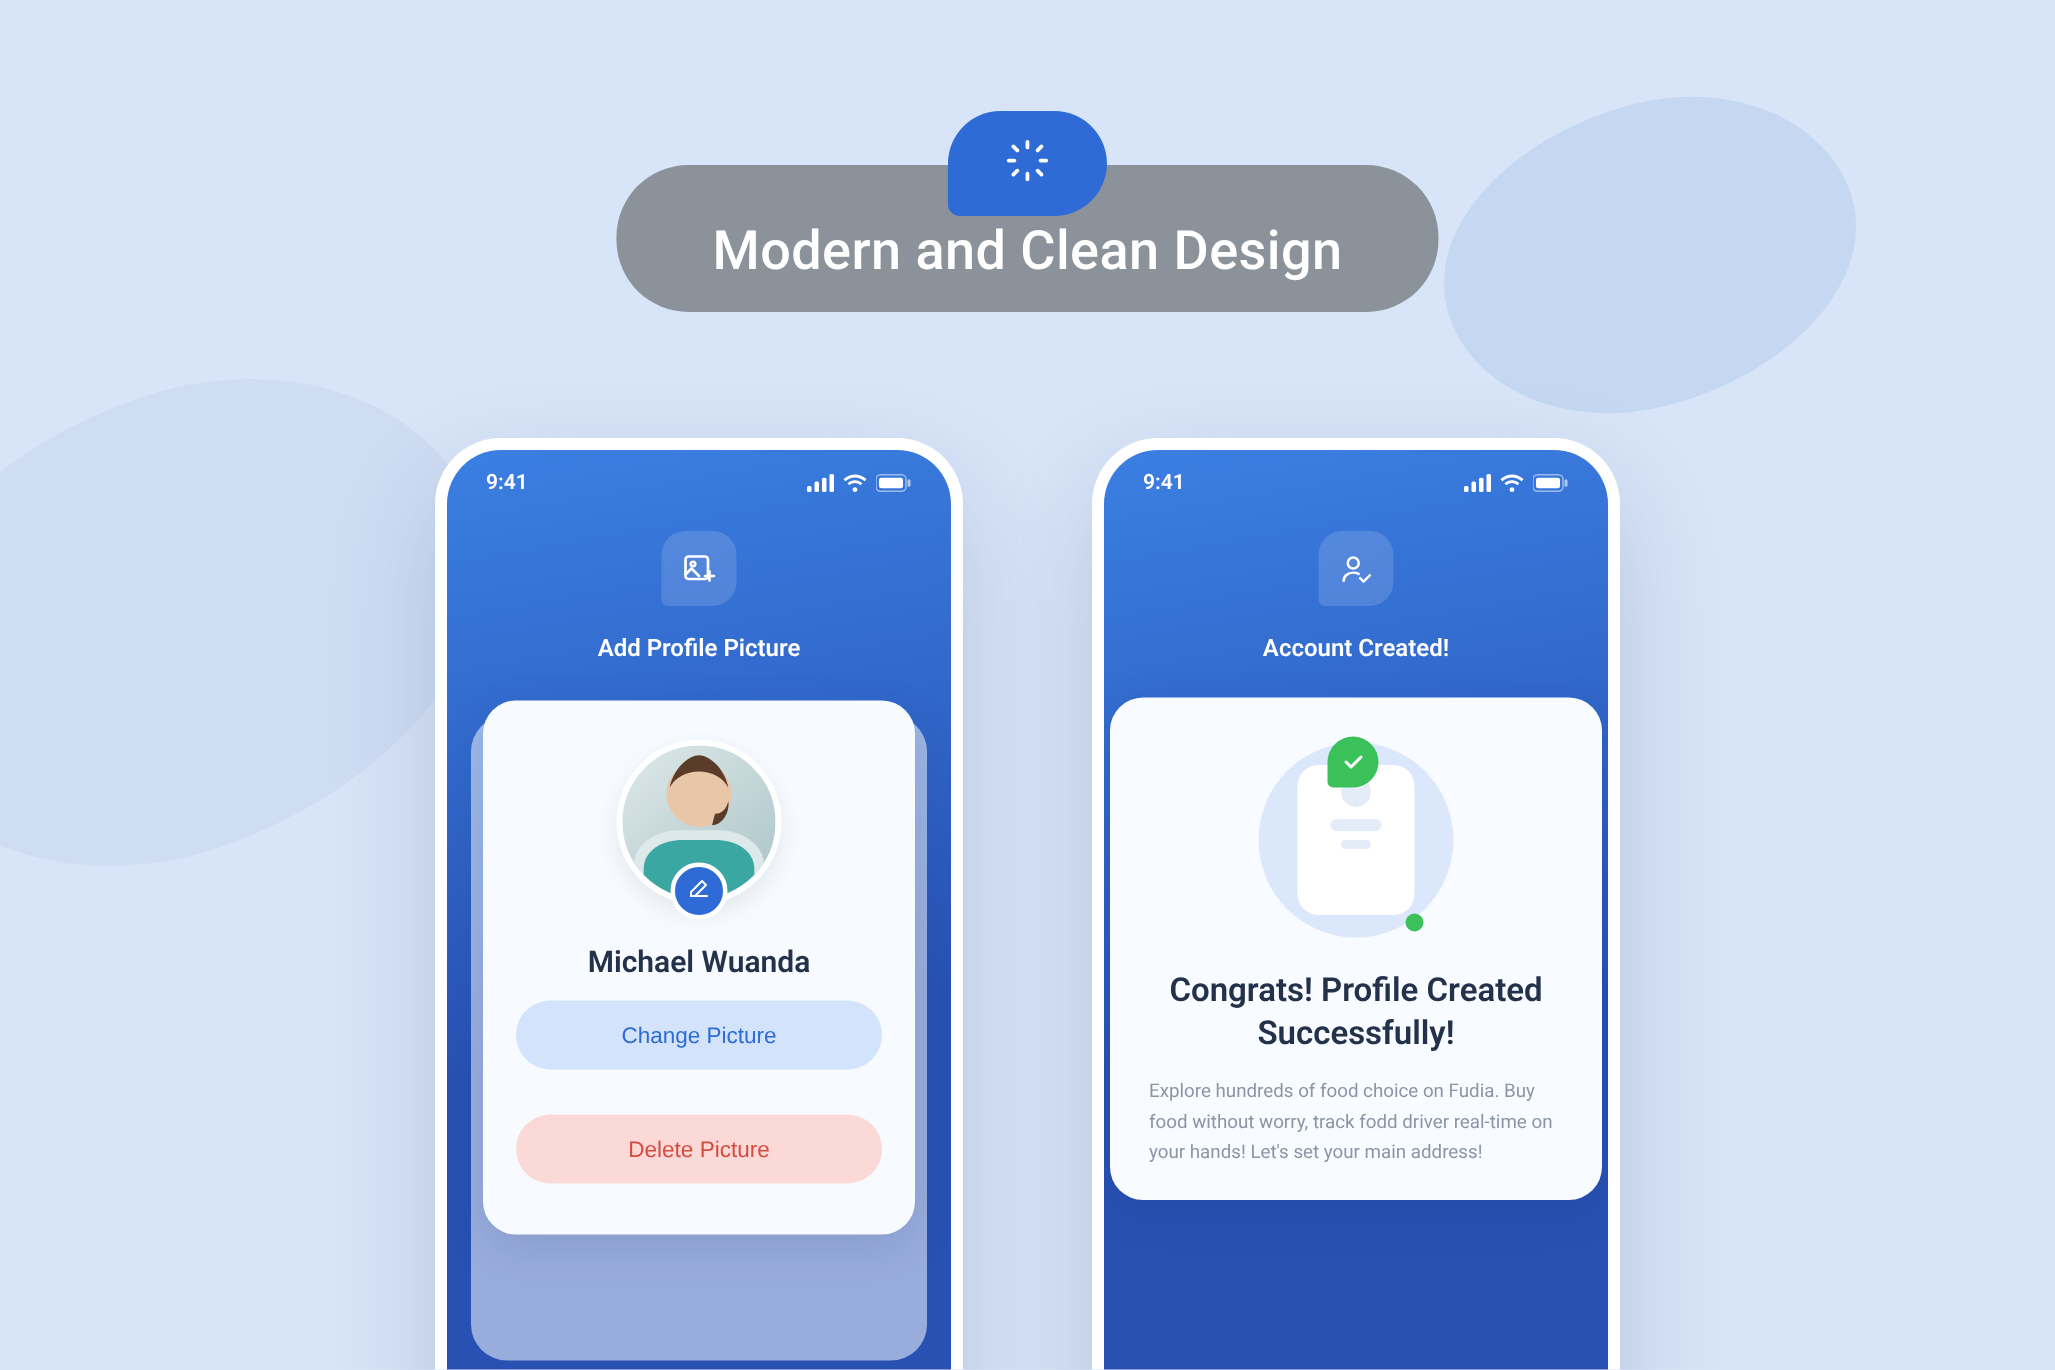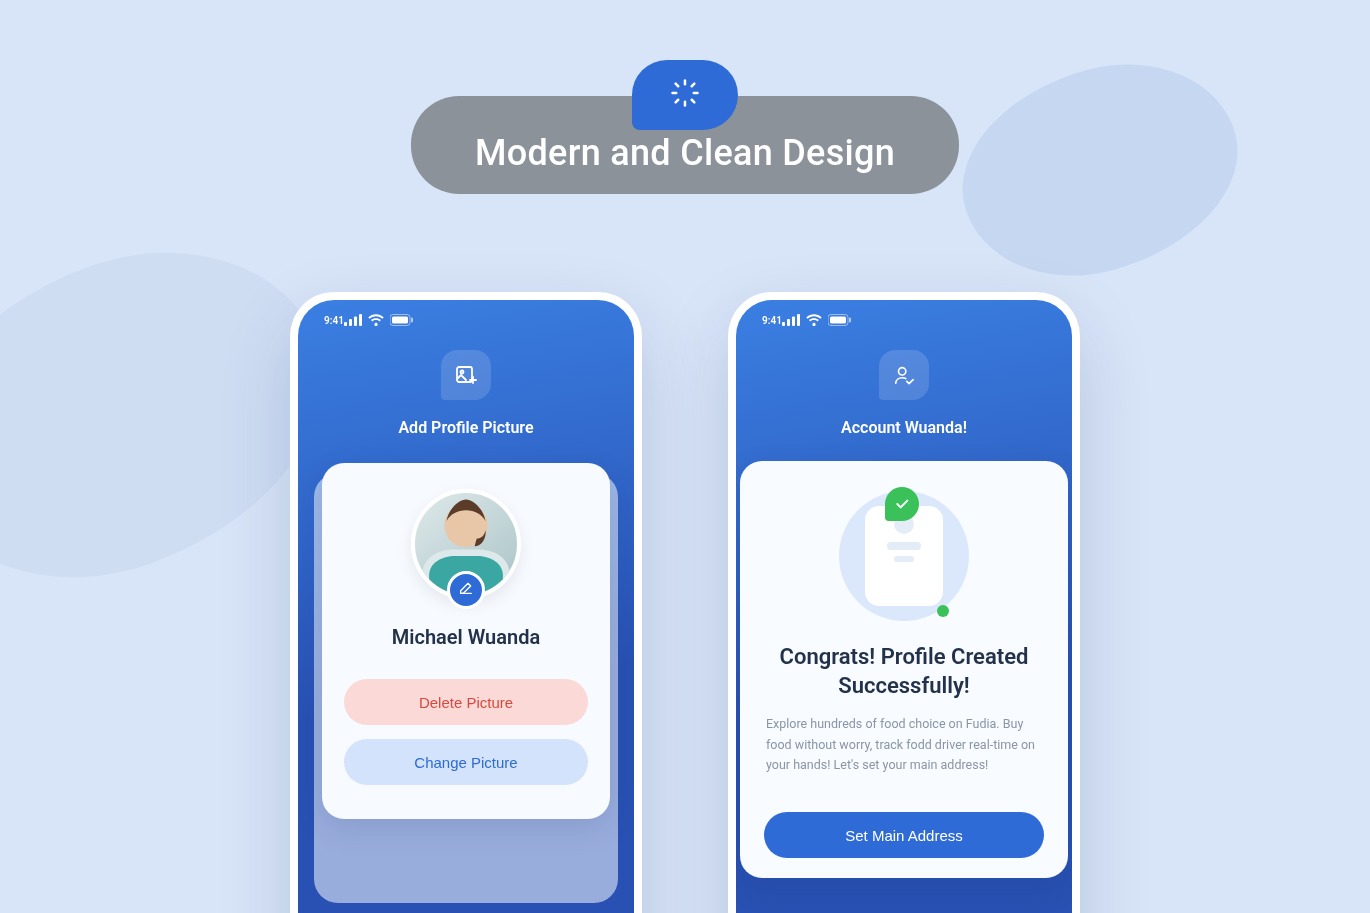--- a/index.html
+++ b/index.html
@@ -23,21 +23,21 @@
     width: 420px; height: 300px;
     background: #cfddf3;
     border-radius: 55% 45% 55% 45% / 50% 50% 50% 50%;
     top: 265px; left: -90px;
     transform: rotate(-20deg);
   }
 
   .title-wrap {
     position: absolute;
     left: 50%; transform: translateX(-50%);
-    top: 60px;
+    top: 74px;
     display: flex; flex-direction: column; align-items: center;
   }
   .title-badge {
     width: 106px; height: 70px;
     background: #2e6bd6;
     border-radius: 36px 36px 36px 8px;
     display: flex; align-items: center; justify-content: center;
     position: relative; z-index: 2;
   }
   .title-pill {
@@ -69,23 +69,23 @@
   .screen {
     width: 100%; height: 100%;
     border-radius: 36px;
     overflow: hidden;
     background: linear-gradient(170deg,#3b7fe2 0%, #2851b3 55%);
     display:flex; flex-direction:column; align-items:center;
     position: relative;
   }
   .statusbar {
     width: 100%;
-    display: flex; align-items: center; 
+    display: flex; align-items: center; justify-content: space-between;
     padding: 14px 26px 0 26px;
-    color: #fff; font-size: 10px; font-weight: 600;
+    color: #fff; font-size: 14px; font-weight: 600;
   }
   .status-right { display:flex; align-items:center; gap:6px; }
   .status-right svg { display:block; }
 
   .hdr-icon {
     margin-top: 24px;
     width: 50px; height: 50px;
     border-radius: 16px 16px 16px 4px;
     background: rgba(255,255,255,.14);
     display:flex; align-items:center; justify-content:center;
@@ -261,22 +261,22 @@
             <div class="edit-badge">
               <span>
                 <svg width="16" height="16" viewBox="0 0 24 24" fill="none" stroke="#fff" stroke-width="2" stroke-linecap="round" stroke-linejoin="round">
                     <path d="M4 20h4L19 9l-4-4L4 16v4z"></path>
                     <path d="M4 20h16"></path>
                   </svg>
               </span>
             </div>
           </div>
           <div class="user-name">Michael Wuanda</div>
+          <button class="btn btn-change">Change Picture</button>
           <button class="btn btn-delete">Delete Picture</button>
-          <button class="btn btn-change">Change Picture</button>
         </div>
       </div>
     </div>
   </div>
 
   <div class="phone">
     <div class="screen">
       <div class="statusbar">
         <span>9:41</span>
         <div class="status-right">
@@ -305,36 +305,35 @@
         </div>
       </div>
 
       <div class="hdr-icon">
         <svg width="22" height="22" viewBox="0 0 24 24" fill="none" stroke="#fff" stroke-width="1.8" stroke-linecap="round" stroke-linejoin="round">
           <circle cx="10" cy="8" r="4"></circle>
           <path d="M3 21c0-3.5 3-6 7-6 1.5 0 2.8.3 3.9.9"></path>
           <path d="M15 19l2.5 2.5L22 17"></path>
         </svg>
       </div>
-      <div class="hdr-title">Account Wuanda!</div>
+      <div class="hdr-title">Account Created!</div>
 
       <div class="card2">
         <div class="ill-wrap">
           <div class="ill-card">
             <div class="ill-head"></div>
             <div class="ill-line1"></div>
             <div class="ill-line2"></div>
           </div>
           <div class="ill-check">
             <svg width="16" height="16" viewBox="0 0 24 24" fill="none" stroke="#fff" stroke-width="3" stroke-linecap="round" stroke-linejoin="round">
                 <path d="M5 12l5 5L20 7"></path>
               </svg>
           </div>
           <div class="ill-dot"></div>
         </div>
         <div class="congrats-title">Congrats! Profile Created Successfully!</div>
         <div class="congrats-sub">Explore hundreds of food choice on Fudia. Buy food without worry, track fodd driver real-time on your hands! Let's set your main address!</div>
-        <button class="btn btn-primary">Set Main Address</button>
       </div>
     </div>
   </div>
 
 </div>
 
 </body></html>

